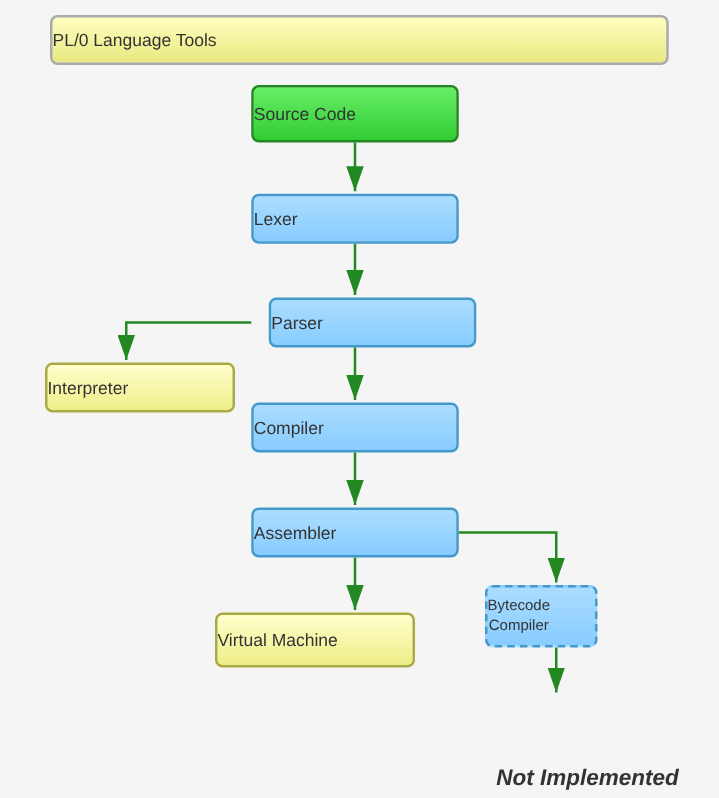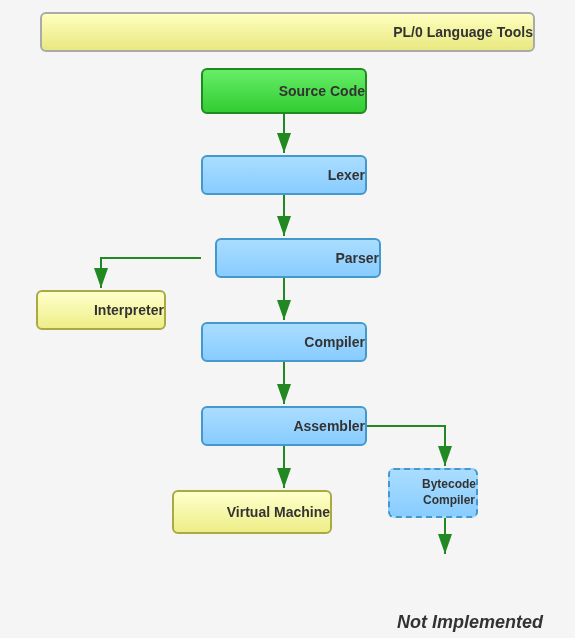--- a/index.html
+++ b/index.html
@@ -36,23 +36,23 @@
       font-size: 16px;
       font-weight: bold;
       color: #333;
     }
 
     
     .node {
       position: absolute;
       display: flex;
       align-items: center;
-      justify-content: flex-end;
+      justify-content: flex-start;
       font-size: 14px;
-      font-weight: bold;
+      font-weight: normal;
       color: #333;
       border-radius: 6px;
       text-align: center;
     }
 
     .node-green {
       background: linear-gradient(to bottom, #66ee66, #33cc33);
       border: 2px solid #228822;
     }
 
@@ -95,21 +95,21 @@
   </div>
 
   <div class="node node-blue" style="left: 201px; top: 155px; width: 166px; height: 40px;">
     <span>Lexer</span>
   </div>
 
   <div class="node node-blue" style="left: 215px; top: 238px; width: 166px; height: 40px;">
     <span>Parser</span>
   </div>
 
-  <div class="node node-yellow" style="left: 36px; top: 290px; width: 130px; height: 40px;">
+  <div class="node node-yellow" style="left: 36px; top: 290px; width: 152px; height: 40px;">
     <span>Interpreter</span>
   </div>
 
   <div class="node node-blue" style="left: 201px; top: 322px; width: 166px; height: 40px;">
     <span>Compiler</span>
   </div>
 
   <div class="node node-blue" style="left: 201px; top: 406px; width: 166px; height: 40px;">
     <span>Assembler</span>
   </div>

